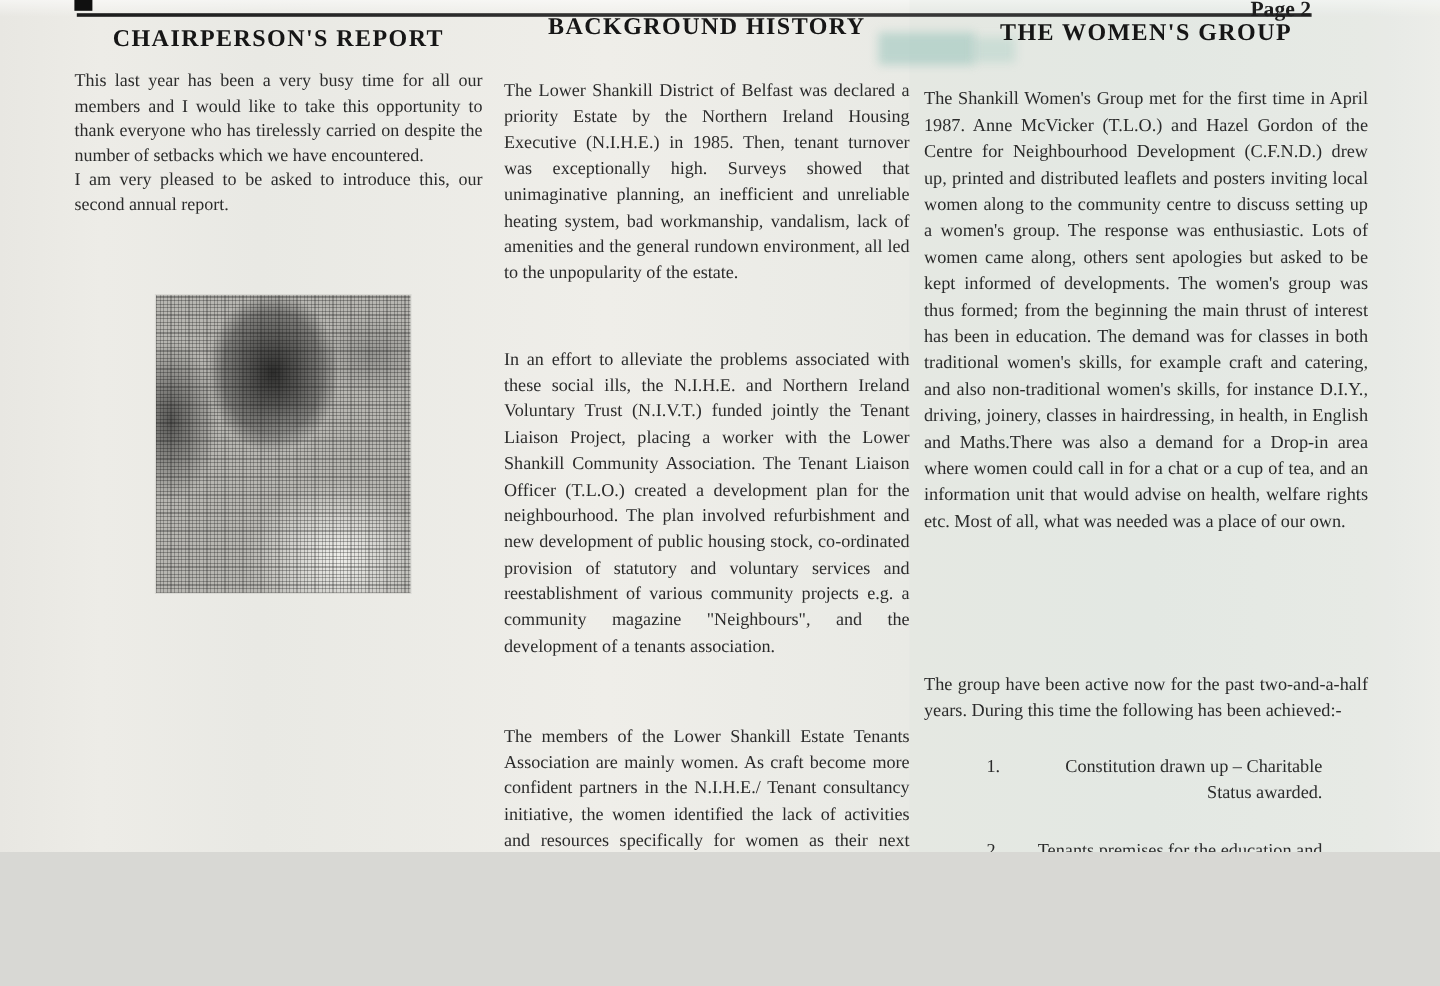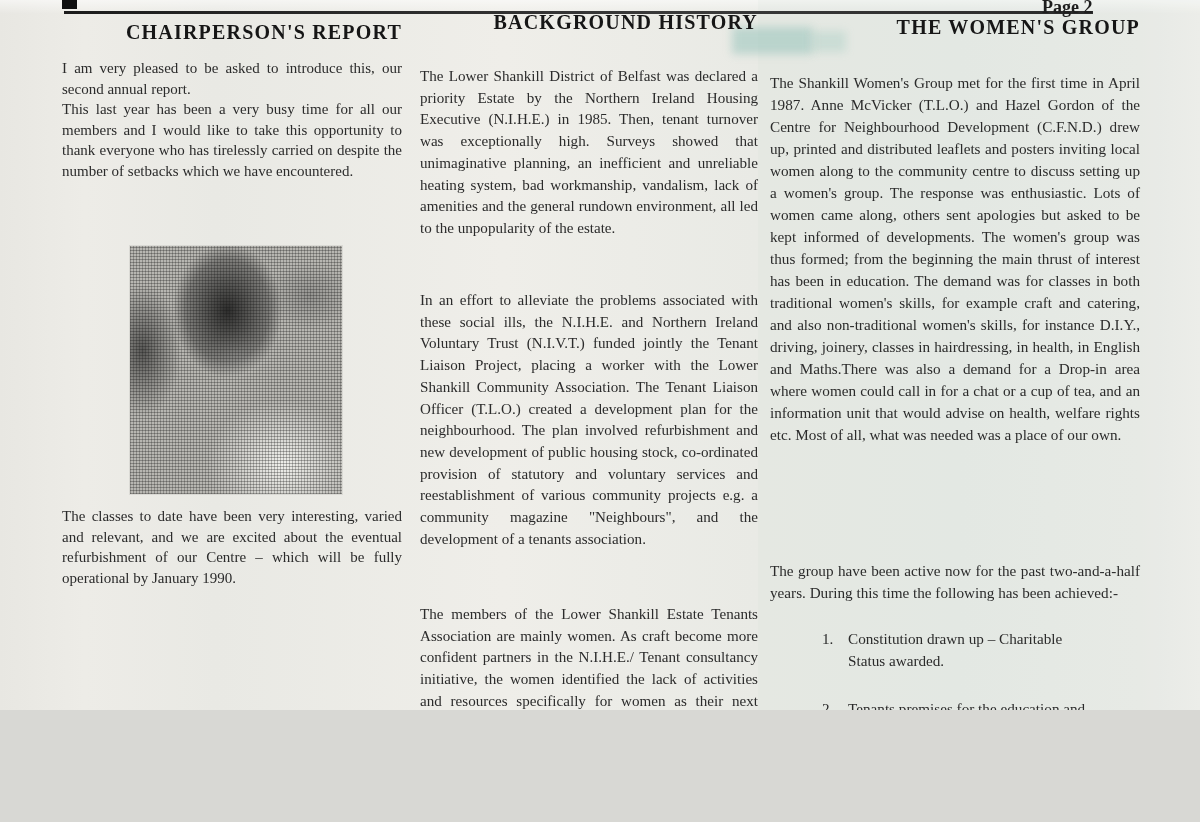--- a/index.html
+++ b/index.html
@@ -14,21 +14,21 @@
   }
   .tint-right{position:absolute;left:758px;top:0;width:442px;height:760px;
     background:rgba(195,214,208,0.10);pointer-events:none;}
   
   .corner-tick{position:absolute;left:62px;top:0;width:15px;height:9px;background:#101010;}
   .top-rule{position:absolute;left:64px;top:11px;width:1029px;height:3px;
     background:linear-gradient(90deg,#1c1c1c,#3a3a3a 60%,#2a2a2a);}
   .page-label{position:absolute;left:1042px;top:-3px;font-size:18px;font-weight:700;color:#1e1e1e;}
   
   .col{position:absolute;top:0;}
-  .col-title{position:absolute;width:100%;text-align:right;font-weight:700;
+  .col-title{position:absolute;width:100%;text-align:center;font-weight:700;
     font-size:20px;letter-spacing:1.2px;color:#161616;white-space:nowrap;}
   .p{margin:0;text-align:justify;}
   .c1{left:62px;width:340px;font-size:15px;line-height:20.5px;}
   .c2{left:420px;width:338px;font-size:15.1px;line-height:21.7px;}
   .c3{left:770px;width:370px;font-size:15.2px;line-height:22px;}
   .abs{position:absolute;}
   .sig{text-align:right;padding-right:6px;}
   
   .photo{
     position:absolute;left:130px;top:246px;width:212px;height:248px;
@@ -39,21 +39,21 @@
       radial-gradient(ellipse 40px 34px at 50% 44%, rgba(215,215,210,.75), rgba(0,0,0,0) 72%),
       radial-gradient(ellipse 95px 80px at 72% 88%, rgba(242,242,238,.95), rgba(0,0,0,0) 80%),
       radial-gradient(ellipse 55px 95px at 6% 42%, rgba(25,25,25,.60), rgba(0,0,0,0) 70%),
       radial-gradient(ellipse 60px 45px at 85% 20%, rgba(120,120,118,.55), rgba(0,0,0,0) 75%),
       #b7b6b1;
     box-shadow:0 0 0 1px rgba(0,0,0,.07);
   }
   
   .ach{display:flex;}
   .ach .num{width:26px;flex:none;}
-  .ach .txt{flex:1;}
+  .ach .txt{flex:1;text-align:right;}
   
   .ghost1{position:absolute;left:732px;top:27px;width:80px;height:27px;
     background:rgba(116,180,168,.38);filter:blur(4px);}
   .ghost2{position:absolute;left:812px;top:31px;width:34px;height:21px;
     background:rgba(116,180,168,.22);filter:blur(4px);}
   
   .footer-rule{position:absolute;left:30px;top:743px;width:1070px;height:4px;
     background:linear-gradient(90deg,#1e1e1e,#2c2c2c 70%,#555);}
   .footer-title{position:absolute;left:318px;top:730px;font-size:32px;color:#1d1d1d;
     letter-spacing:.5px;white-space:nowrap;}
@@ -71,25 +71,24 @@
   <div class="corner-tick"></div>
   <div class="top-rule"></div>
   <div class="page-label">Page 2</div>
 
   <div class="ghost1"></div>
   <div class="ghost2"></div>
 
   <div class="col c1">
     <div class="col-title abs" style="top:22px;">CHAIRPERSON'S REPORT</div>
     <div class="abs" style="top:58px;width:340px;">
+      <p class="p">This last year has been a very busy time for all our members and I would like to take this opportunity to thank everyone who has tirelessly carried on despite the number of setbacks which we have encountered.</p>
       <p class="p">I am very pleased to be asked to introduce this, our second annual report.</p>
-      <p class="p">This last year has been a very busy time for all our members and I would like to take this opportunity to thank everyone who has tirelessly carried on despite the number of setbacks which we have encountered.</p>
     </div>
     <div class="abs" style="top:506px;width:340px;">
-      <p class="p">The classes to date have been very interesting, varied and relevant, and we are excited about the eventual refurbishment of our Centre – which will be fully operational by January 1990.</p>
     </div>
     <div class="abs sig" style="top:724px;width:340px;">Sarah Paul, Chairperson</div>
   </div>
 
   <div class="photo"></div>
 
   <div class="col c2">
     <div class="col-title abs" style="top:12px;">BACKGROUND HISTORY</div>
     <p class="p abs" style="top:66px;width:338px;">The Lower Shankill District of Belfast was declared a priority Estate by the Northern Ireland Housing Executive (N.I.H.E.) in 1985. Then, tenant turnover was exceptionally high. Surveys showed that unimaginative planning, an inefficient and unreliable heating system, bad workmanship, vandalism, lack of amenities and the general rundown environment, all led to the unpopularity of the estate.</p>
     <p class="p abs" style="top:290px;width:338px;">In an effort to alleviate the problems associated with these social ills, the N.I.H.E. and Northern Ireland Voluntary Trust (N.I.V.T.) funded jointly the Tenant Liaison Project, placing a worker with the Lower Shankill Community Association. The Tenant Liaison Officer (T.L.O.) created a development plan for the neighbourhood. The plan involved refurbishment and new development of public housing stock, co-ordinated provision of statutory and voluntary services and reestablishment of various community projects e.g. a community magazine "Neighbours", and the development of a tenants association.</p>

